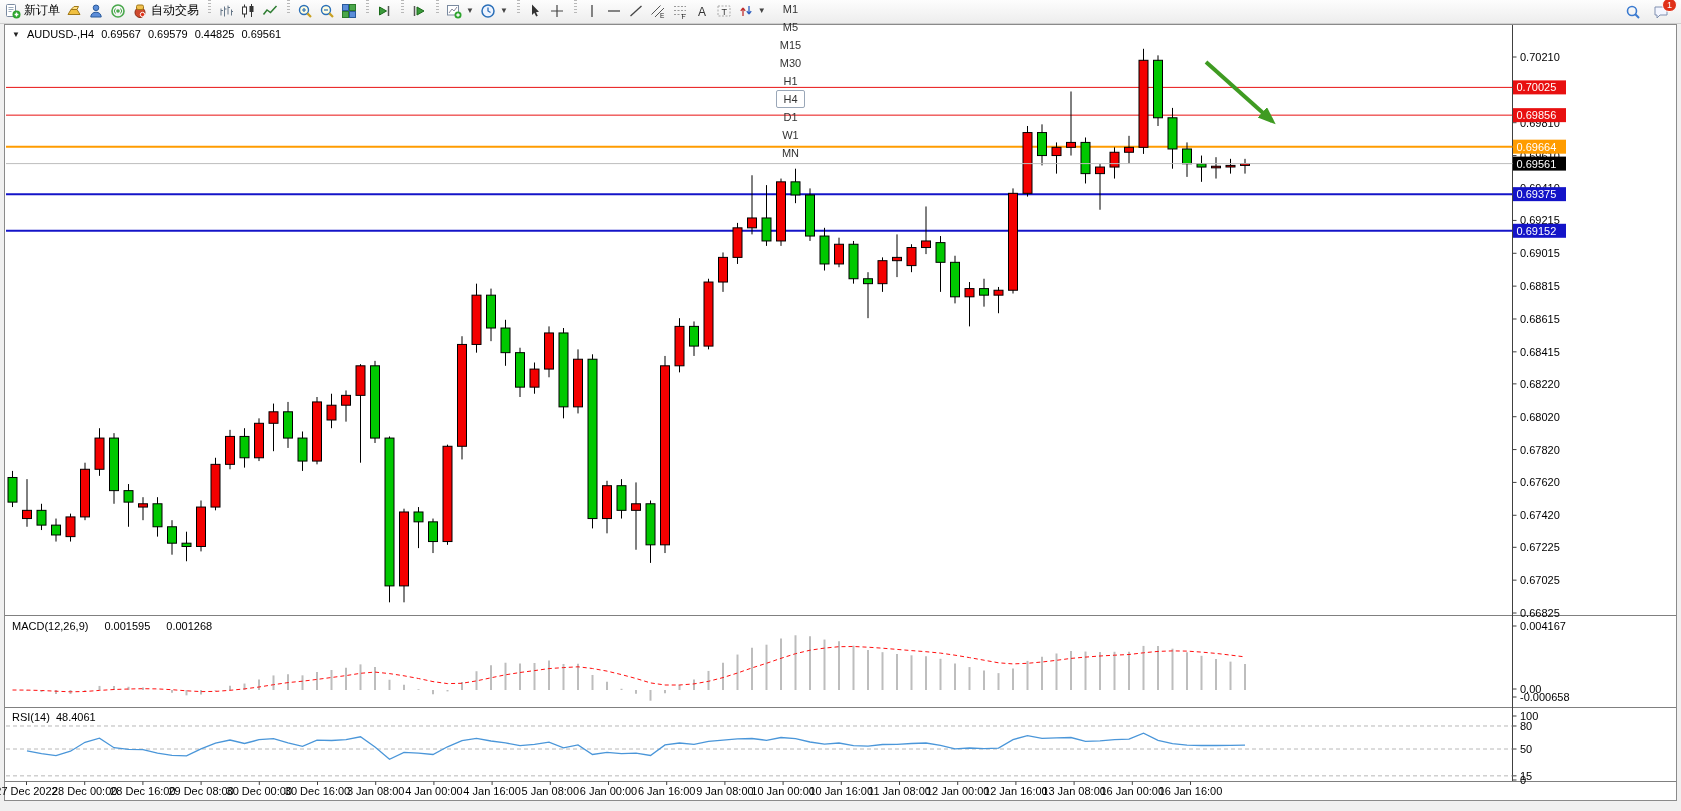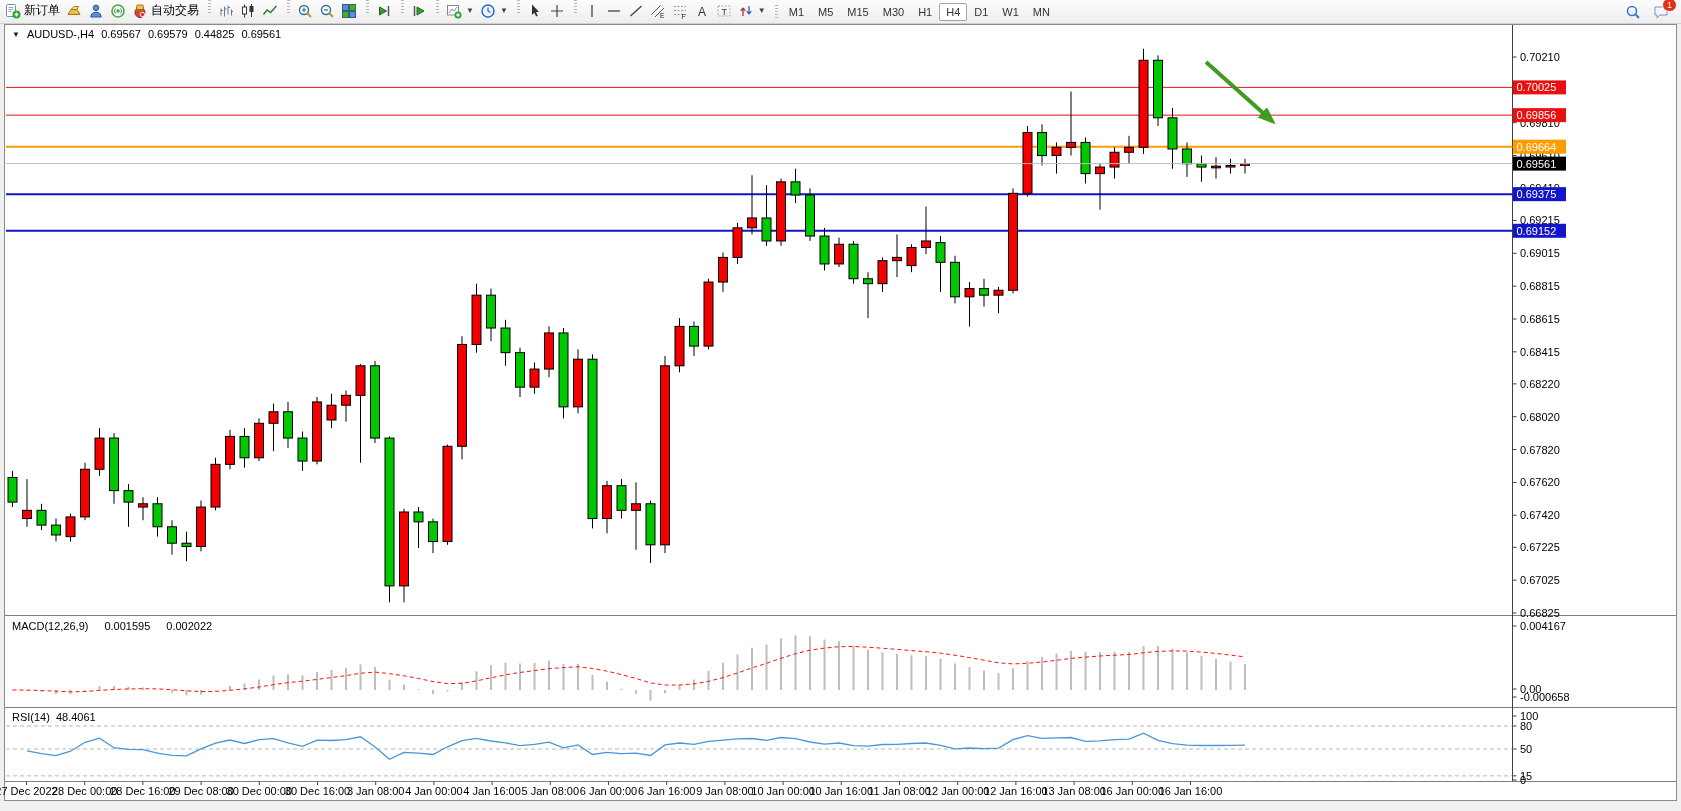--- a/index.html
+++ b/index.html
@@ -11,21 +11,21 @@
            display:flex;align-items:center;z-index:5;}
   #toolbar-groups{display:flex;align-items:center;height:100%;}
   .tgroup{display:flex;align-items:flex-start;height:100%;padding:0 2px;}
   .tgroup::before{content:'';width:3px;height:14px;margin:0 4px 0 2px;
      background:repeating-linear-gradient(#b8b8b8 0 1px,transparent 1px 3px);}
   .tgroup:first-child::before{display:none;}
   .tbtn{display:flex;align-items:center;gap:3px;padding:1px 3px;height:19px;border-radius:2px;cursor:default;}
   .ticon{width:16px;height:16px;display:block;}
   .tlabel{font-size:12px;color:#000;white-space:nowrap;}
   .caret{font-size:8px;color:#444;margin-left:1px;}
-  .tfgroup{display:flex;align-items:center;height:100%;padding:0 2px;}
+  .tfgroup{display:flex;align-items:center;height:100%;padding:0 2px;flex-direction:column;}
   .tfgroup::before{content:'';width:3px;height:14px;margin:0 4px 0 2px;
      background:repeating-linear-gradient(#b8b8b8 0 1px,transparent 1px 3px);}
   .tfbtn{font-size:11px;color:#333;padding:2px 6px;border:1px solid transparent;border-radius:2px;}
   .tfbtn.active{background:#ffffff;border:1px solid #9aa7b8;}
   #toolbar-right{margin-left:auto;display:flex;align-items:center;gap:8px;padding-right:10px;}
   .tright-btn{position:relative;width:20px;height:20px;display:flex;align-items:center;justify-content:center;}
   .badge{position:absolute;top:-4px;right:-6px;background:#e03018;color:#fff;font-size:9px;
          border-radius:8px;padding:1px 4px;border:1px solid #fff;}
   
   .overlay{position:absolute;z-index:4;font-size:11px;color:#000;white-space:nowrap;}
@@ -251,21 +251,21 @@
     <span>AUDUSD-,H4</span>
     <span>0.69567</span>
     <span>0.69579</span>
     <span>0.44825</span>
     <span>0.69561</span>
   </div>
 
   <div class="overlay" id="macd-row">
     <span>MACD(12,26,9)</span>
     <span>0.001595</span>
-    <span>0.002022</span>
+    <span>0.001268</span>
   </div>
 
   <div class="overlay" id="rsi-row">
     <span>RSI(14)</span>
     <span>48.4061</span>
   </div>
 
   <svg id="cv" width="1681" height="811" style="position:absolute;left:0;top:0;z-index:1">
       <rect x="0" y="23" width="1681" height="788" fill="#f0f0f0"></rect>
       <rect x="4.5" y="24.5" width="1672" height="776" fill="#ffffff" stroke="#8a8a8a"></rect>

